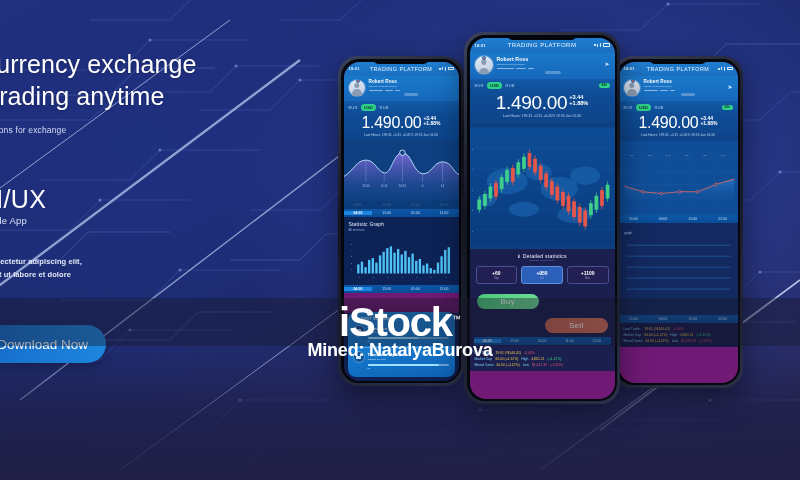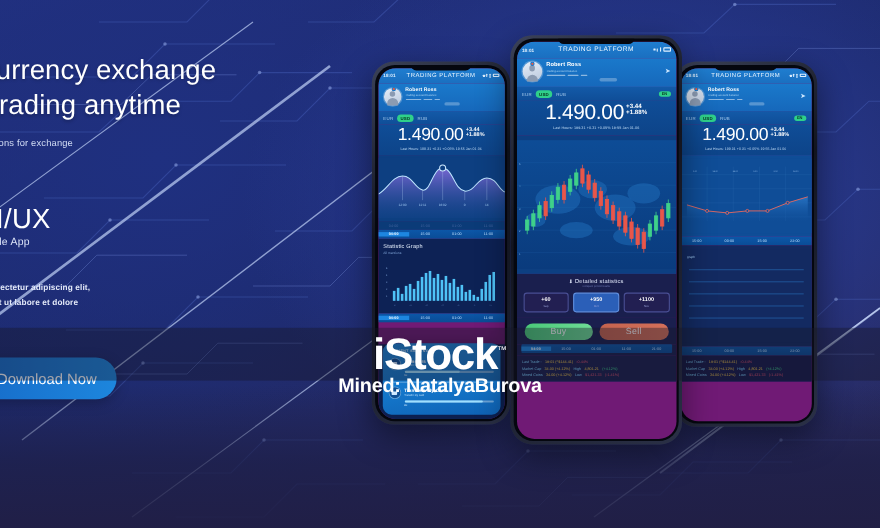--- a/index.html
+++ b/index.html
@@ -206,21 +206,21 @@
   .dcard .v { font-size:5px; color:#fff; font-weight:bold; }
   .dcard .m { font-size:2.6px; color:#9aa3d8; margin-top:.8px; }
 
   .actions { display:flex; gap:6px; padding:5px 7px 4px; background:#1a1f4e; }
   .act {
     flex:1; height:15px; border-radius:8px; display:flex;
     align-items:center; justify-content:center; font-size:8px; color:#fff;
     letter-spacing:.3px;
   }
   .act.buy  { background:linear-gradient(90deg,#49c878,#6fdc96); }
-  .act.sell { background:linear-gradient(90deg,#c4634e,#d4705a); }
+  .act.sell { background:linear-gradient(90deg,#c4634e,#d4705a);margin-top:24px; }
 
   .stats { background:#1a1f4e; padding:2px 5px 4px; }
   .srow { display:flex; align-items:center; gap:3px; font-size:3.4px; margin-top:2px; white-space:nowrap; }
   .slab { color:#7fd3ff; }
   .sval { color:#f2c84b; }
   .sneg { color:#e0506d; }
   .spos { color:#3fd08a; }
 
   
   .rgrid { background:#132a61; position:relative; height:92px; }

